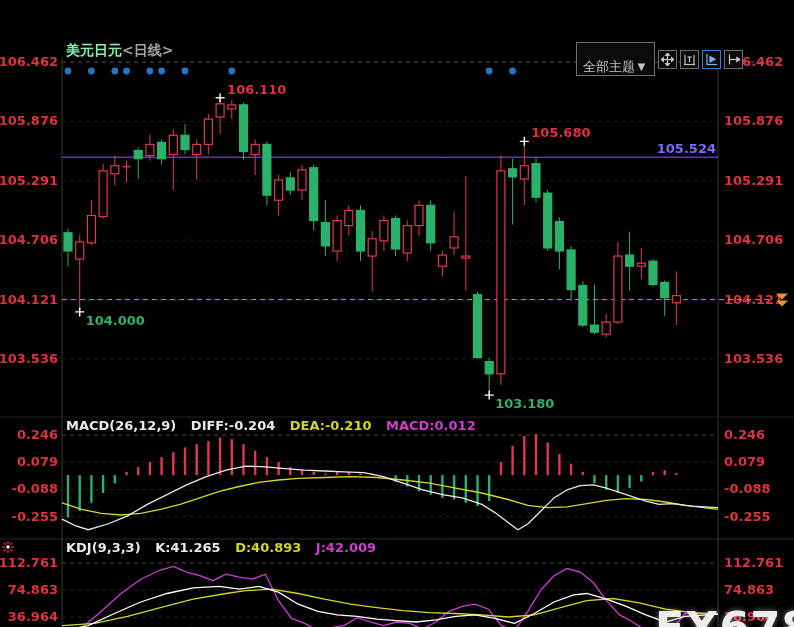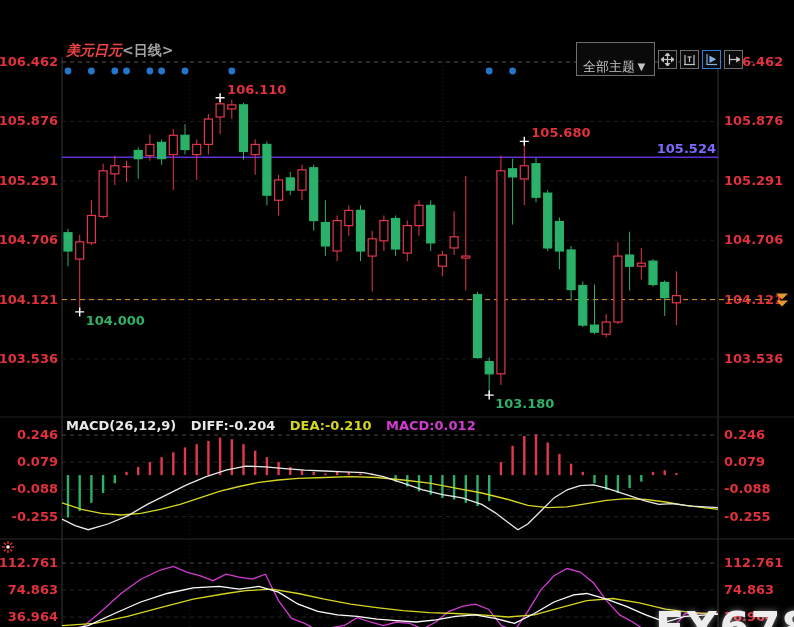--- a/index.html
+++ b/index.html
@@ -1,20 +1,20 @@
 <!DOCTYPE html>
 <html><head>
 <meta charset="utf-8">
 <style>
   html,body{margin:0;padding:0;background:#000;}
   #app{position:relative;width:794px;height:627px;background:#000;overflow:hidden;
        font-family:"DejaVu Sans","Liberation Sans",sans-serif;margin-top:40px;}
   #chart-svg{position:absolute;left:0;top:0;}
   .hdr{position:absolute;top:2px;left:66px;font-size:14px;font-weight:bold;white-space:nowrap;}
-  .hdr .t1{color:#ef4444;font-style:italic;}
+  .hdr .t1{color:#86efac;}
   .hdr .t2{color:#a3a3a3;}
   .top-controls{position:absolute;top:2px;left:576px;display:flex;gap:3px;align-items:center;}
   .themes-btn{border:1px solid #6e6e6e;color:#c4c4c4;background:#0a0a0a;font-size:13px;
               height:33px;line-height:16px;padding:16px 6px;cursor:pointer;white-space:nowrap;}
   .icon-btn{width:17px;height:17px;border:1px solid #6e6e6e;background:#0a0a0a;display:flex;
             align-items:center;justify-content:center;cursor:pointer;}
   .icon-btn.active{border-color:#2f7fd6;}
   .panel-hdr{position:absolute;font-size:13px;font-weight:bold;white-space:nowrap;}
   .panel-hdr span{margin-right:10px;}
   .c-white{color:#e9e9e9;} .c-yellow{color:#d6d622;} .c-magenta{color:#d23bd2;}
@@ -331,16 +331,22 @@
           <line x1="9" y1="6" x2="12" y2="6"></line>
         <line x1="1.8" y1="1.8" x2="3.8" y2="3.8"></line>
           <line x1="8.2" y1="8.2" x2="10.2" y2="10.2"></line>
         <line x1="1.8" y1="10.2" x2="3.8" y2="8.2"></line>
           <line x1="8.2" y1="3.8" x2="10.2" y2="1.8"></line>
       </g>
         <circle cx="6" cy="6" r="1.8" fill="#fff"></circle>
       </svg>
   </div>
 
+  <div id="kdj-hdr" class="panel-hdr">
+    <span class="c-white">KDJ(9,3,3)</span>
+    <span class="c-white">K:41.265</span>
+    <span class="c-yellow">D:40.893</span>
+    <span class="c-magenta">J:42.009</span>
+  </div>
 
 
   <div class="watermark">FX678</div>
 </div>
 
 </body></html>

